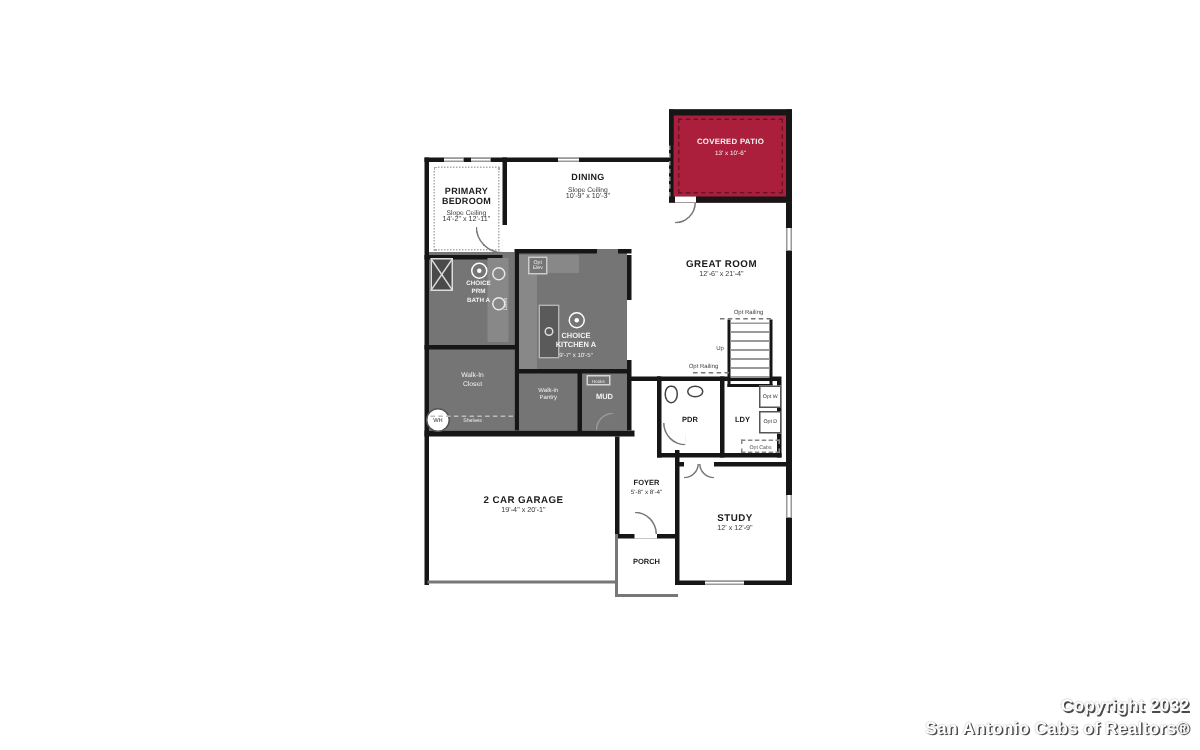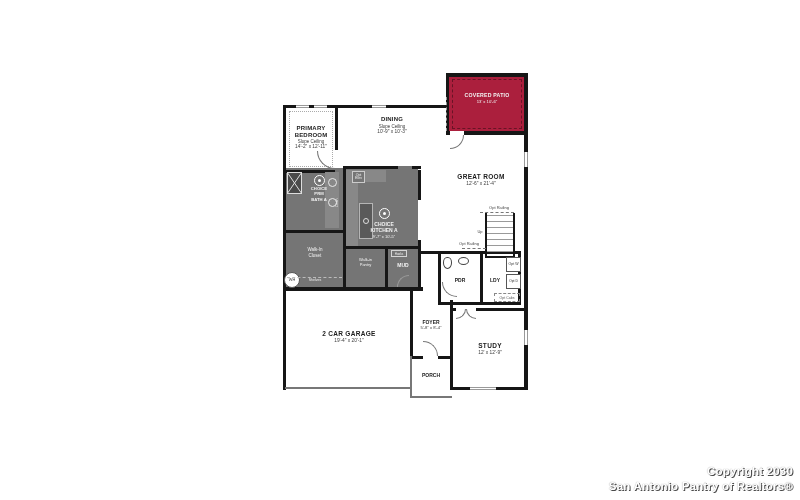--- a/index.html
+++ b/index.html
@@ -243,17 +243,17 @@
   <div class="lbl" style="left:456px;top:342px;width:68px;">
     <span class="rn">STUDY</span>
     <span class="rd">12' x 12'-9"</span>
   </div>
 
   <div class="lbl" style="left:413px;top:372px;width:36px;">
     <span style="font-weight:700;font-size:5px;">PORCH</span>
   </div>
 
   <div id="footer">
-    <div>Copyright 2030</div>
-    <div>San Antonio Pantry of Realtors®</div>
+    <div>Copyright 2032</div>
+    <div>San Antonio Cabs of Realtors®</div>
   </div>
 
 </div>
 
 </body></html>

